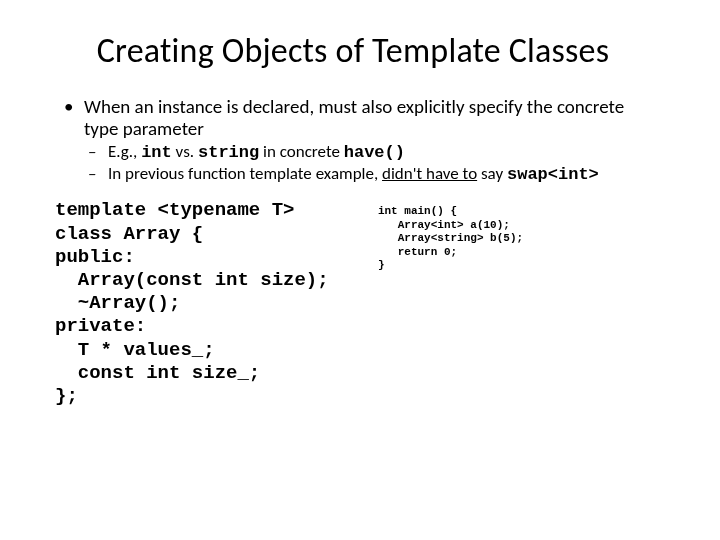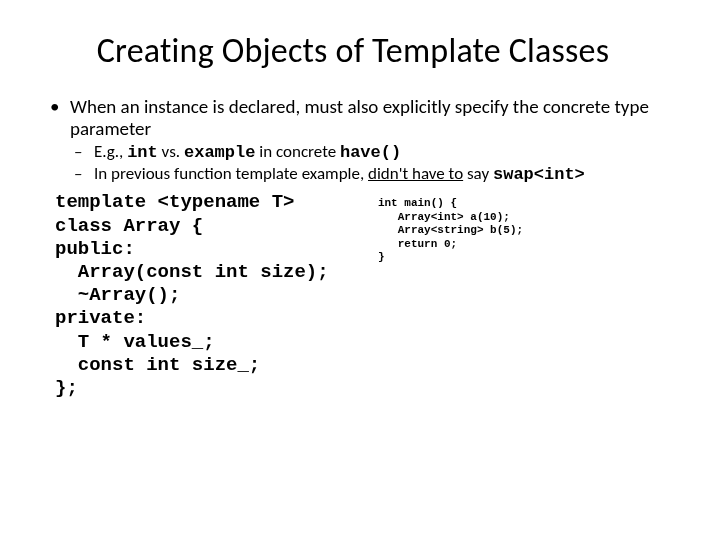--- a/index.html
+++ b/index.html
@@ -24,21 +24,21 @@
     text-align: center;
     margin: 10px 0 25px 0;
     letter-spacing: 0.2px;
   }
   .body {
     padding-left: 20px;
   }
   ul.level1 {
     list-style: none;
     padding-left: 0;
-    margin: 0;
+    margin: 14px;
   }
   ul.level1 > li {
     position: relative;
     padding-left: 20px;
     font-size: 19px;
     line-height: 1.15;
     margin-bottom: 4px;
   }
   ul.level1 > li::before {
     content: "•";
@@ -103,21 +103,21 @@
 
   <div class="title">Creating Objects of Template Classes</div>
 
   <div class="body">
 
     <ul class="level1">
       <li>
         <span>When an instance is declared, must also explicitly specify the concrete type parameter</span>
         <ul class="level2">
           <li>
-            <span>E.g., </span><span class="mono">int</span><span> vs. </span><span class="mono">example</span><span> in concrete </span><span class="mono">have()</span>
+            <span>E.g., </span><span class="mono">int</span><span> vs. </span><span class="mono">string</span><span> in concrete </span><span class="mono">have()</span>
           </li>
           <li>
             <span>In previous function template example, </span><span class="underline">didn't have to</span><span> say </span><span class="mono">swap&lt;int&gt;</span>
           </li>
         </ul>
       </li>
     </ul>
 
     <div class="code-columns">
       <div class="code-left">template &lt;typename T&gt;

